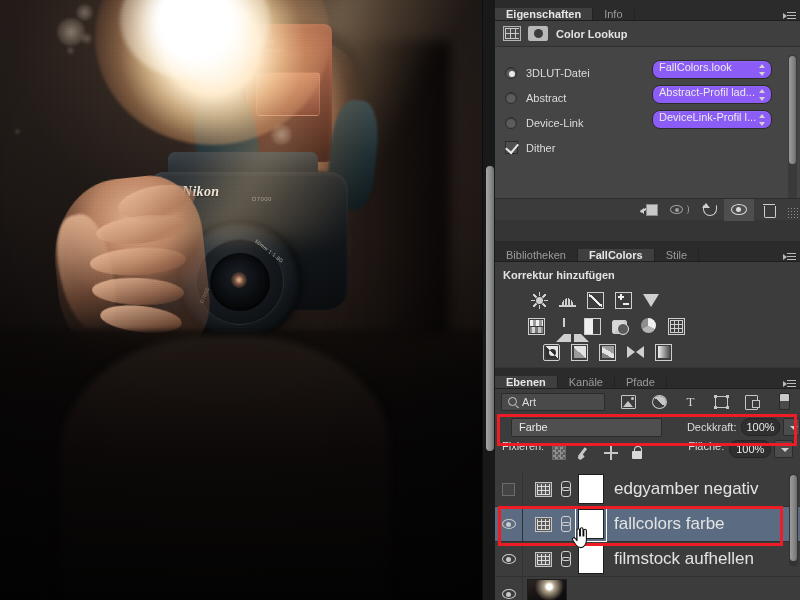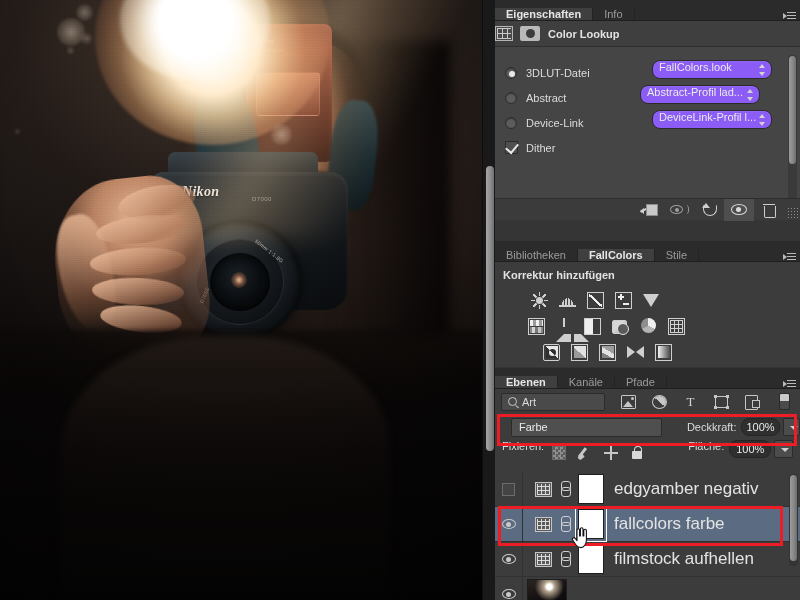--- a/index.html
+++ b/index.html
@@ -269,21 +269,21 @@
   .menu-glyph i:nth-child(3){ top:7px; width:9px; }
   .menu-glyph:before{
     content:""; position:absolute; left:0; top:2px;
     border-left:4px solid #b9b9b9; border-top:3px solid transparent; border-bottom:3px solid transparent;
   }
 
   
   #properties-panel{ position:absolute; left:0; top:0; width:305px; height:220px; background:#3f3f3f; }
   #prop-header{
     position:relative; height:26px; background:#3f3f3f; display:flex; align-items:center;
-    border-bottom:1px solid #2e2e2e;
+    padding-left:8px; border-bottom:1px solid #2e2e2e;
   }
   .grid-icon{
     width:18px; height:15px; border:1px solid #b5b5b5; background:#4a4a4a; position:relative; margin-right:7px;
   }
   .grid-icon:before{
     content:""; position:absolute; inset:1px;
     background:
       repeating-linear-gradient(90deg,#c8c8c8 0 1px, transparent 1px 5px),
       repeating-linear-gradient(0deg,#c8c8c8 0 1px, transparent 1px 5px);
   }
@@ -316,21 +316,21 @@
   }
   .combo .arrows{
     position:absolute; right:5px; top:3px; width:7px; height:12px;
   }
   .combo .arrows:before,.combo .arrows:after{
     content:""; position:absolute; left:0; border-left:3.5px solid transparent; border-right:3.5px solid transparent;
   }
   .combo .arrows:before{ top:0; border-bottom:4px solid #d3d3d3; }
   .combo .arrows:after{ bottom:0; border-top:4px solid #d3d3d3; }
   #combo-3dlut{ position:absolute; left:157px; top:13px;  width:120px; }
-  #combo-abstract{ position:absolute; left:145px; top:38px; width:120px; }
+  #combo-abstract{ position:absolute; left:157px; top:38px; width:120px; }
   #combo-devicelink{ position:absolute; left:157px; top:63px; width:120px; }
 
   .checkbox{
     width:13px; height:13px; margin-right:8px; background:#4f4f4f;
     border:1px solid #2b2b2b; position:relative; flex:0 0 auto;
   }
   .checkbox.on:after{
     content:""; position:absolute; left:2px; top:-1px; width:6px; height:10px;
     border-right:2px solid #e9e9e9; border-bottom:2px solid #e9e9e9; transform:rotate(40deg);
   }

